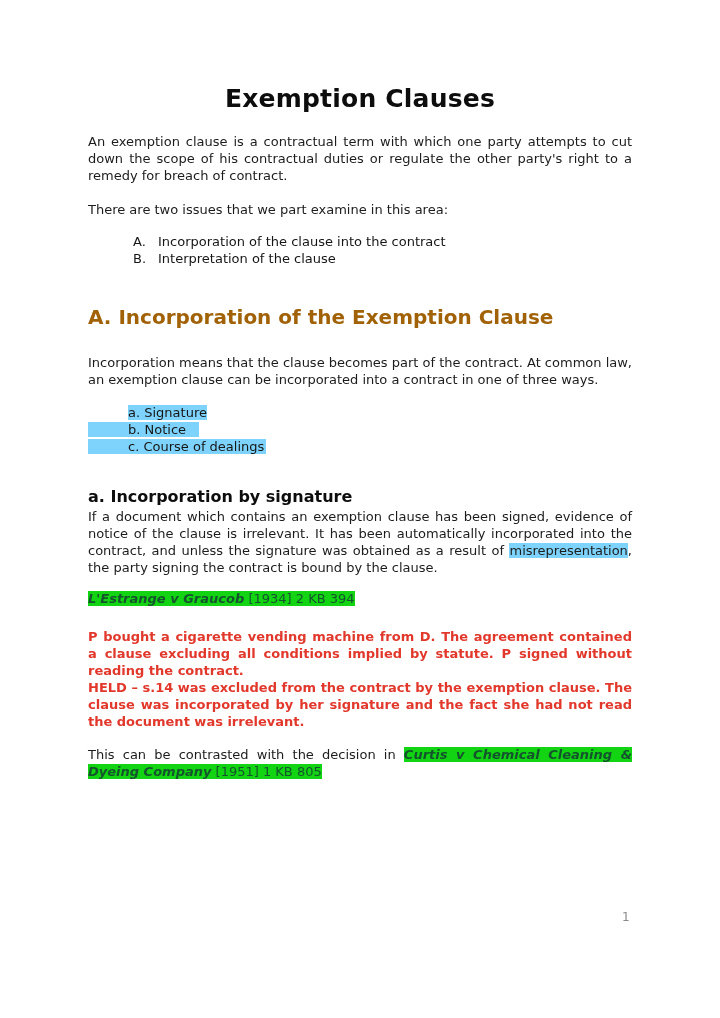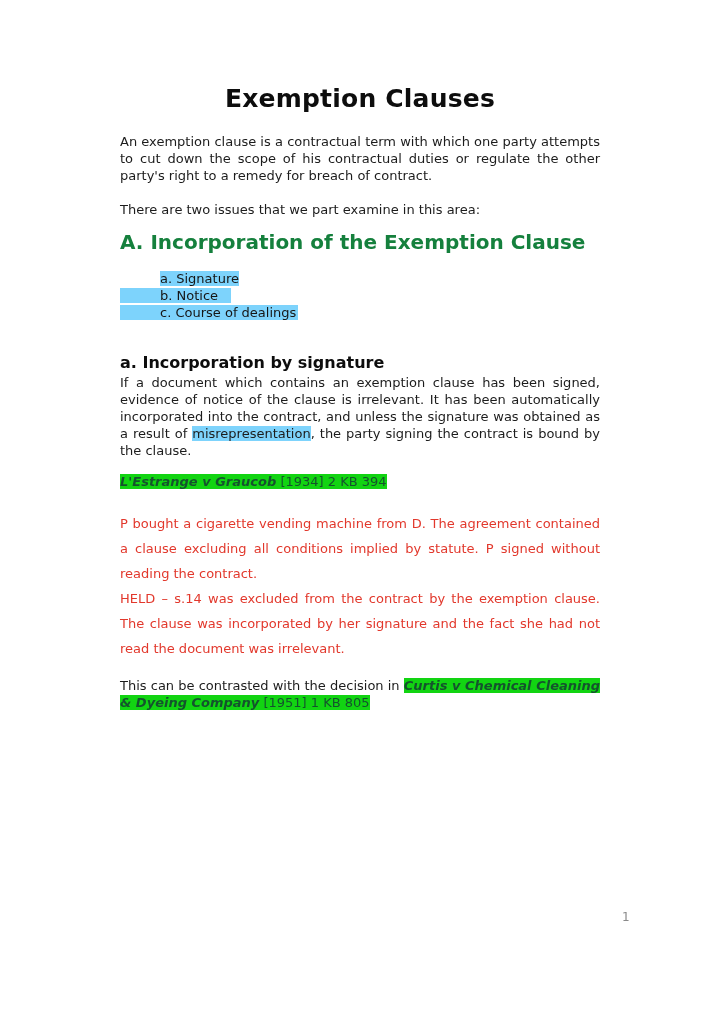--- a/index.html
+++ b/index.html
@@ -9,21 +9,21 @@
   .page {
     position: relative;
     width: 720px;
     height: 1018px;
     margin: 0 auto;
     background: #ffffff;
     color: #161616;
     overflow: hidden;
   }
   .content {
-    padding: 0 120px;
+    padding: 0 88px;
   }
 
   .doc-title {
     margin-top: 84px;
     text-align: center;
     font-size: 25px;
     font-weight: bold;
     color: #0d0d0d;
     letter-spacing: 0.2px;
   }
@@ -36,25 +36,25 @@
   .just { text-align: justify; }
 
   .p-intro       { margin-top: 20px; }
   .p-issues-lead { margin-top: 17px; }
 
   .issue-list { margin-top: 15px; }
   .issue-item { padding-left: 45px; font-size: 13px; line-height: 17px; }
   .issue-marker { display: inline-block; width: 25px; }
 
   .h2-heading {
-    margin-top: 12px;
+    margin-top: 38px;
     font-size: 20px;
     line-height: 24px;
     font-weight: bold;
-    color: #15803d;
+    color: #a16207;
   }
   .p-section-a { margin-top: 25px; }
 
   .ways-list { margin-top: 16px; }
   .way-line { font-size: 13px; line-height: 17px; }
   .way-indent { display: inline-block; width: 40px; }
   .hl-yellow { background: #7dd3fc; }
   .way-b { padding-right: 13px; }
   .way-c { padding-right: 2px; margin-top: 28px; }
 
@@ -71,23 +71,24 @@
     margin-top: 14px;
     font-size: 13px;
     line-height: 18px;
   }
   .hl-green { background: #12d412; color: #14532d; }
   .case-name { font-weight: bold; font-style: italic; }
 
   .red-block { margin-top: 20px; }
   .red-para {
     font-size: 13px;
-    line-height: 25px;
+    line-height: 17px;
     color: #e2382c;
     text-align: justify;
+    font-weight: bold;
   }
 
   .p-contrast { margin-top: 16px; }
 
   .page-number {
     position: absolute;
     top: 910px;
     left: 622px;
     font-size: 12px;
     color: #8a8a8a;
@@ -98,23 +99,28 @@
 
 <div class="page">
   <div class="content">
 
     <h1 class="doc-title">Exemption Clauses</h1>
 
     <p class="body-text just p-intro">An exemption clause is a contractual term with which one party attempts to cut down the scope of his contractual duties or regulate the other party's right to a remedy for breach of contract.</p>
 
     <p class="body-text p-issues-lead">There are two issues that we part examine in this area:</p>
 
+    <div class="issue-list">
+      <div class="issue-item"><span class="issue-marker">A.</span><span>Incorporation of the clause into the contract</span></div>
+      <div class="issue-item"><span class="issue-marker">B.</span><span>Interpretation of the clause</span></div>
+    </div>
 
     <h2 class="h2-heading">A. Incorporation of the Exemption Clause</h2>
 
+    <p class="body-text just p-section-a">Incorporation means that the clause becomes part of the contract. At common law, an exemption clause can be incorporated into a contract in one of three ways.</p>
 
     <div class="ways-list">
       <div class="way-line"><span class="way-indent"></span><span class="hl-yellow">a. Signature</span></div>
       <div class="way-line"><span class="hl-yellow way-b"><span class="way-indent"></span><span>b. Notice</span></span></div>
       <div class="way-line"><span class="hl-yellow way-c"><span class="way-indent"></span><span>c. Course of dealings</span></span></div>
     </div>
 
     <h3 class="h3-heading">a. Incorporation by signature</h3>
 
     <p class="body-text just p-signature"><span>If a document which contains an exemption clause has been signed, evidence of notice of the clause is irrelevant. It has been automatically incorporated into the contract, and unless the signature was obtained as a result of </span><span class="hl-yellow">misrepresentation</span><span>, the party signing the contract is bound by the clause.</span></p>

